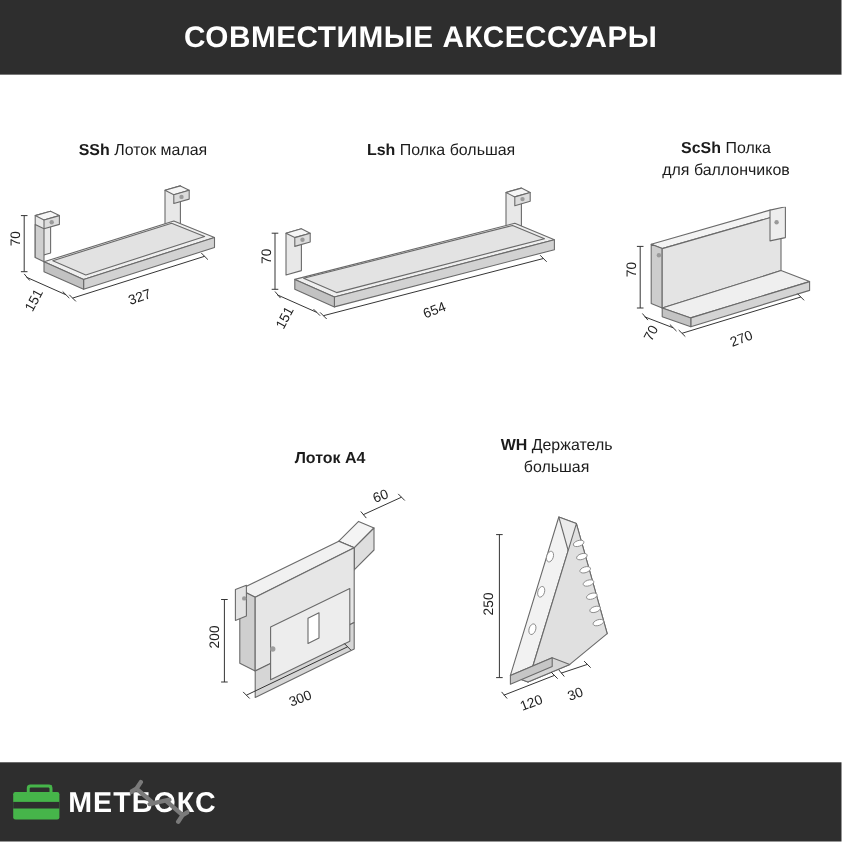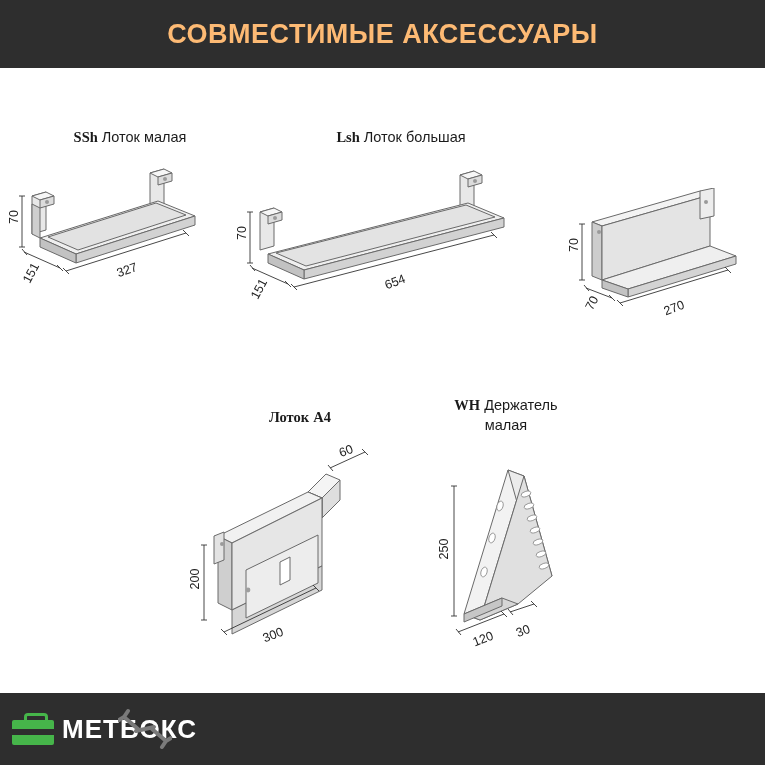--- a/index.html
+++ b/index.html
@@ -20,21 +20,21 @@
     position: absolute;
     left: 0; top: 0;
     width: 765px;
     height: 68px;
     background: #2e2e2e;
     display: flex;
     align-items: center;
     justify-content: center;
   }
   .header-title {
-    color: #fdba74;
+    color: #ffffff;
     font-size: 27px;
     font-weight: bold;
     letter-spacing: 0.5px;
     text-align: center;
   }
 
   
   .canvas {
     position: absolute;
     left: 0; top: 68px;
@@ -48,21 +48,20 @@
   }
   .item-caption {
     font-size: 14.5px;
     color: #1b1b1b;
     line-height: 1.35;
     text-align: center;
     white-space: nowrap;
   }
   .item-caption .code {
     font-weight: bold;
-    font-family: Liberation Serif, serif;
   }
   .item-caption.two-line {
     white-space: normal;
     width: 160px;
   }
 
   .drawing {
     position: absolute;
   }
 
@@ -193,21 +192,21 @@
       </svg>
       <div class="dim-label rot90" style="left:-10px; top:42px; width:28px; text-align:center;">70</div>
       <div class="dim-label rot-iso-left" style="left:6px; top:98px; width:30px; text-align:center;">151</div>
       <div class="dim-label rot-iso-right" style="left:101px; top:95px; width:32px; text-align:center;">327</div>
     </div>
   </div>
 
   <div class="item" style="left:236px; top:60px; width:310px;">
     <div class="item-caption" style="margin-left:20px;">
       <span class="code">Lsh</span>
-      <span>Лоток большая</span>
+      <span>Полка большая</span>
     </div>
 
     <div class="drawing" style="left:0; top:40px; width:310px; height:145px;">
       <svg width="310" height="145" viewBox="0 0 310 145">
         <g stroke="#6a6a6a" stroke-width="1" stroke-linejoin="round">
 
           <polygon points="24,44 38,40 38,78 24,82" fill="#e8e8e8"></polygon>
           <polygon points="24,44 38,40 46,44 32,48" fill="#f6f6f6"></polygon>
           <polygon points="46,44 32,48 32,56 46,52" fill="#dcdcdc"></polygon>
 
@@ -239,20 +238,25 @@
           <line x1="255" y1="64" x2="261" y2="70"></line>
         </g>
       </svg>
       <div class="dim-label rot90" style="left:-8px; top:58px; width:28px; text-align:center;">70</div>
       <div class="dim-label rot-iso-left" style="left:8px; top:114px; width:30px; text-align:center;">151</div>
       <div class="dim-label rot-iso-right-2" style="left:142px; top:107px; width:34px; text-align:center;">654</div>
     </div>
   </div>
 
   <div class="item" style="left:560px; top:58px; width:200px;">
+    <div class="item-caption two-line" style="margin-left:20px;">
+      <span class="code">ScSh</span>
+      <span>Полка</span><br>
+      <span>для баллончиков</span>
+    </div>
 
     <div class="drawing" style="left:0; top:62px; width:200px; height:140px;">
       <svg width="200" height="140" viewBox="0 0 200 140">
         <g stroke="#6a6a6a" stroke-width="1" stroke-linejoin="round">
 
           <polygon points="32,34 140,3 150,7 42,38" fill="#f3f3f3"></polygon>
           <polygon points="32,34 42,38 42,92 32,88" fill="#cdcdcd"></polygon>
           <polygon points="42,38 150,7 150,58 42,92" fill="#e4e4e4"></polygon>
 
           <polygon points="140,3 154,0 154,28 140,31" fill="#ededed"></polygon>
@@ -330,21 +334,21 @@
       <div class="dim-label rot-iso-right-2" style="left:153px; top:4px; width:26px; text-align:center;">60</div>
       <div class="dim-label rot90" style="left:-4px; top:132px; width:38px; text-align:center;">200</div>
       <div class="dim-label rot-iso-right-2" style="left:75px; top:188px; width:36px; text-align:center;">300</div>
     </div>
   </div>
 
   <div class="item" style="left:420px; top:328px; width:190px;">
     <div class="item-caption two-line" style="margin-left:6px;text-align:center;">
       <span class="code">WH</span>
       <span>Держатель</span><br>
-      <span>малая</span>
+      <span>большая</span>
     </div>
 
     <div class="drawing" style="left:0; top:68px; width:190px; height:195px;">
       <svg width="190" height="195" viewBox="0 0 190 195">
         <g stroke="#6a6a6a" stroke-width="1" stroke-linejoin="round">
 
           <polygon points="88,6 104,12 60,156 44,150" fill="#f2f2f2"></polygon>
 
           <polygon points="88,6 104,12 132,112 116,106" fill="#ebebeb"></polygon>
           <polygon points="104,12 132,112 98,140 60,156" fill="#e0e0e0"></polygon>

